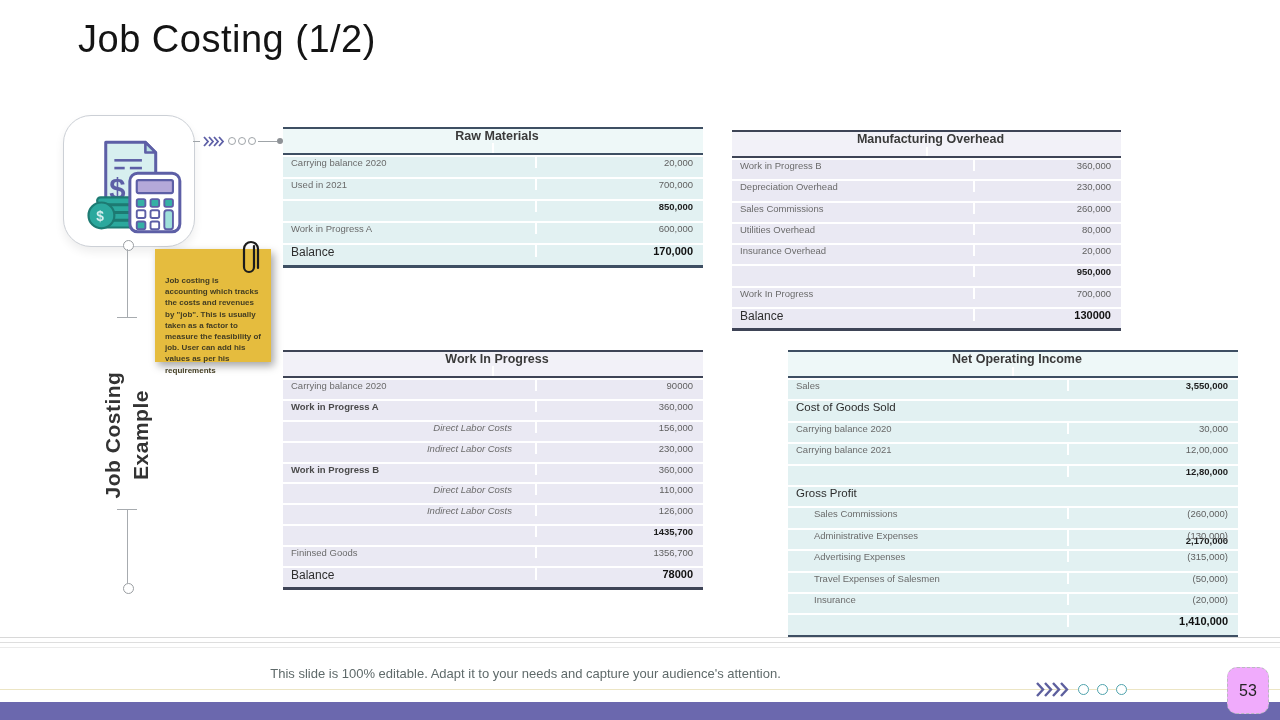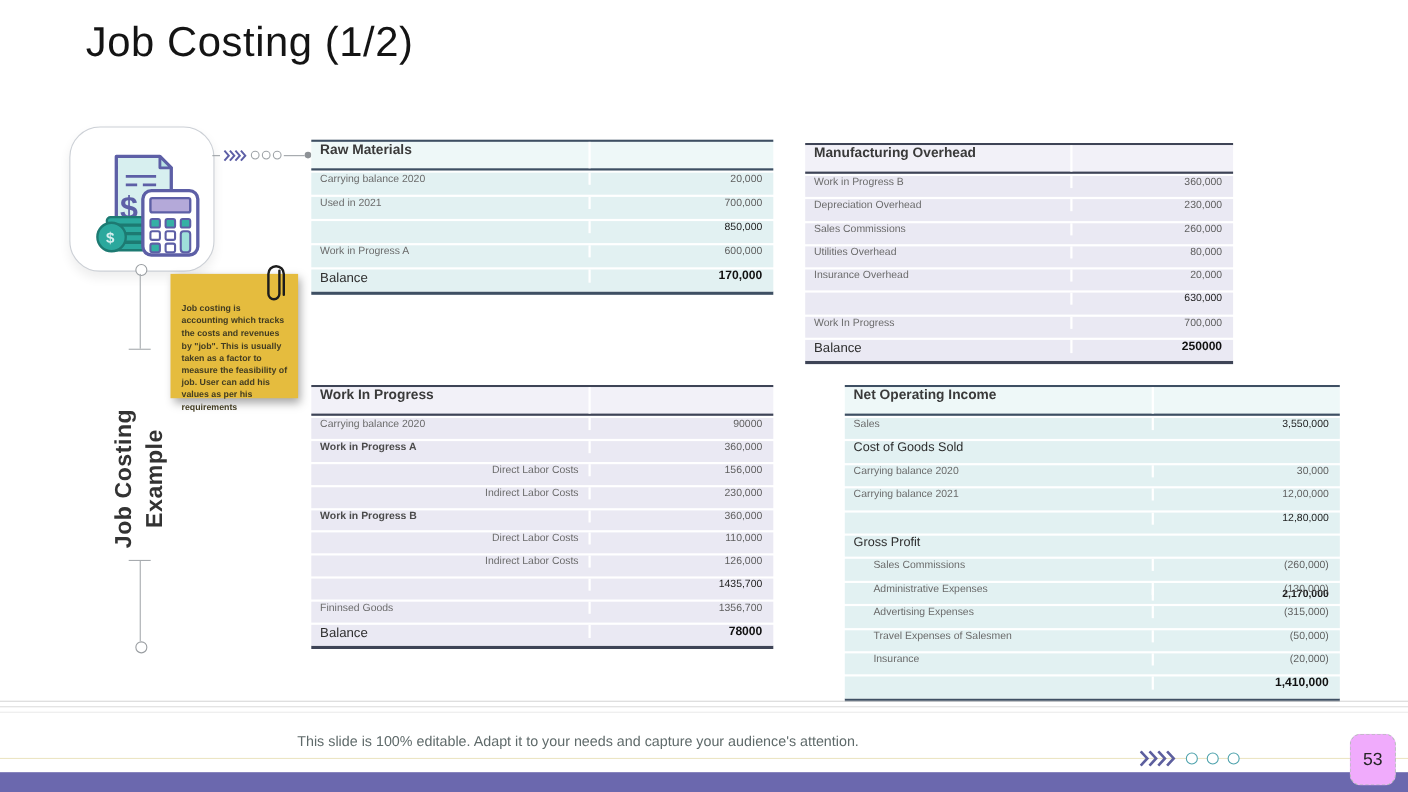--- a/index.html
+++ b/index.html
@@ -40,35 +40,35 @@
   .paperclip{position:absolute;left:237px;top:237px;}
 
   
   .fin-table{position:absolute;border-top:2px solid var(--border);border-bottom:3px solid var(--border);}
   .theme-teal{--bg:#e2f1f2;--hbg:#eef8f8;--border:#3e4f63;}
   .theme-lav{--bg:#eae9f3;--hbg:#f2f1f8;--border:#3e4456;}
   .t-raw{--rh:20px;--lcol:60%;}
   .t-mfg{--rh:19.3px;--lcol:62%;}
   .t-wip{--rh:18.9px;--lcol:60%;}
   .t-noi{--rh:19.4px;--lcol:62%;}
-  .t-head{display:flex;height:24px;background:var(--hbg);border-bottom:2px solid var(--border);}
+  .t-head{display:flex;height:24px;background:var(--hbg);border-bottom:2px solid var(--border);align-items:center;flex-direction:column;}
   .t-title{flex:0 0 var(--lcol);font-size:12.5px;font-weight:bold;color:#3a3a3a;padding-left:8px;box-sizing:border-box;}
   .t-headval{flex:1;border-left:2px solid #fff;height:100%;box-sizing:border-box;}
   .t-row{display:flex;height:var(--rh);background:var(--bg);margin-top:2px;align-items:flex-start;}
   .t-label{flex:0 0 var(--lcol);font-size:9.5px;color:#6b6b6b;padding-left:8px;box-sizing:border-box;
            display:flex;align-items:center;}
   .t-val{flex:1;font-size:9.5px;color:#5f5f5f;border-left:2px solid #fff;padding-right:10px;box-sizing:border-box;
          display:flex;align-items:center;justify-content:flex-end;}
-  .v-bold .t-val{font-weight:normal;color:#1d1d1d;}
+  .v-bold .t-val{font-weight:bold;color:#1d1d1d;}
   .r-balance .t-label{font-size:12px;color:#2e2e2e;}
   .r-balance .t-val{font-weight:bold;font-size:11px;color:#111;}
   .r-section .t-label{font-size:11.5px;font-weight:normal;color:#2d2d2d;}
   .r-section .t-val{font-weight:bold;color:#1d1d1d;margin-top:48px;}
   .l-bold .t-label{font-weight:bold;color:#4a4a4a;}
-  .l-right .t-label{justify-content:flex-end;padding-right:9px;}
+  .l-right .t-label{justify-content:flex-end;padding-right:23px;font-style:italic;}
   .l-indent .t-label{padding-left:26px;}
 
   
   .hr{position:absolute;left:0;width:1280px;height:1px;}
   .footer-text{position:absolute;left:0;top:666px;width:1051px;text-align:center;
                font-size:13px;color:#5f6a6a;}
   .deco-bottom{position:absolute;left:1036px;top:682px;display:flex;align-items:center;}
   .deco-circ{width:11px;height:11px;border:1.5px solid #4fa3ad;border-radius:50%;background:#fff;
              margin-left:8px;box-sizing:border-box;}
   .page-box{position:absolute;left:1227px;top:667px;width:40px;height:45px;background:#f0abfc;
@@ -198,29 +198,29 @@
       <div class="t-row">
         <div class="t-label">Utilities Overhead</div>
         <div class="t-val">80,000</div>
       </div>
       <div class="t-row">
         <div class="t-label">Insurance Overhead</div>
         <div class="t-val">20,000</div>
       </div>
       <div class="t-row v-bold">
         <div class="t-label"></div>
-        <div class="t-val">630,000</div>
+        <div class="t-val">950,000</div>
       </div>
       <div class="t-row">
         <div class="t-label">Work In Progress</div>
         <div class="t-val">700,000</div>
       </div>
       <div class="t-row r-balance">
         <div class="t-label">Balance</div>
-        <div class="t-val">250000</div>
+        <div class="t-val">130000</div>
       </div>
     </div>
   <div class="fin-table theme-lav t-wip" style="left:283px;top:350px;width:420px;">
       <div class="t-head">
         <div class="t-title">Work In Progress</div>
         <div class="t-headval"></div>
       </div>
       <div class="t-row">
         <div class="t-label">Carrying balance 2020</div>
         <div class="t-val">90000</div>
@@ -255,21 +255,21 @@
       </div>
       <div class="t-row">
         <div class="t-label">Fininsed Goods</div>
         <div class="t-val">1356,700</div>
       </div>
       <div class="t-row r-balance">
         <div class="t-label">Balance</div>
         <div class="t-val">78000</div>
       </div>
     </div>
-  <div class="fin-table theme-teal t-noi" style="left:768px;top:350px;width:450px;">
+  <div class="fin-table theme-teal t-noi" style="left:788px;top:350px;width:450px;">
       <div class="t-head">
         <div class="t-title">Net Operating Income</div>
         <div class="t-headval"></div>
       </div>
       <div class="t-row v-bold">
         <div class="t-label">Sales</div>
         <div class="t-val">3,550,000</div>
       </div>
       <div class="t-row r-section">
         <div class="t-label">Cost of Goods Sold</div>

